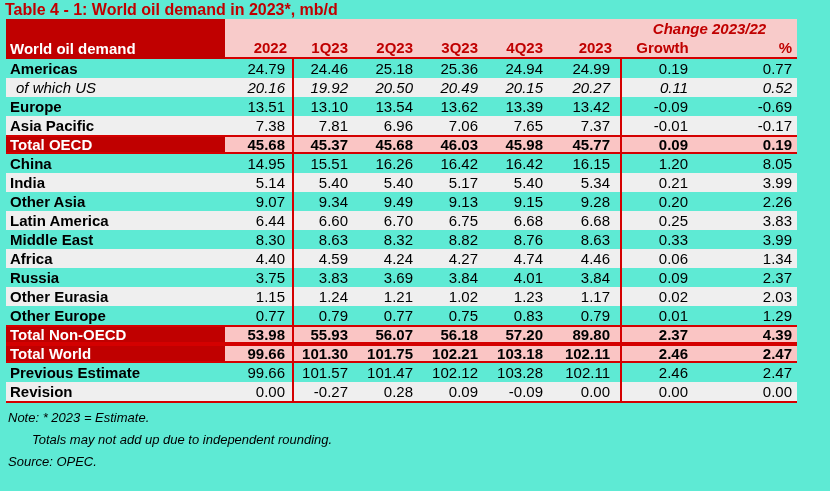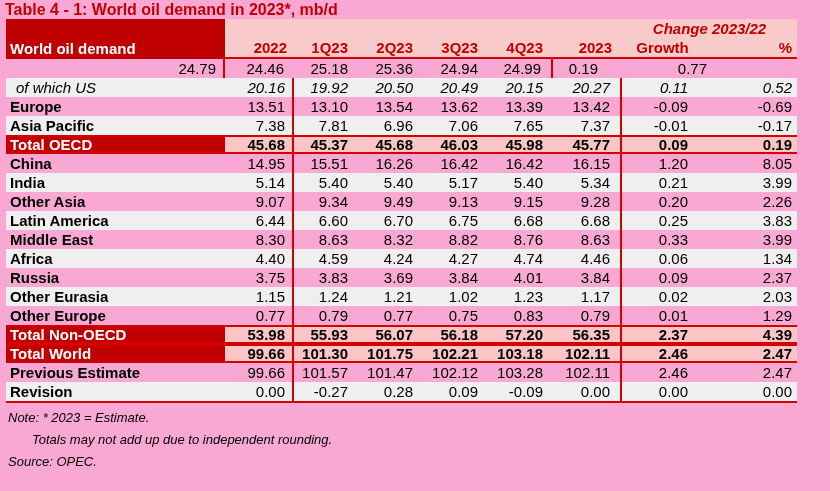--- a/index.html
+++ b/index.html
@@ -1,16 +1,16 @@
 <!DOCTYPE html>
 <html style="--dred: #C00000; --bred: #D40000; --pink: #F8CBCA; --tpink: #FAC5C4; --gray: #EFEFEF;"><head>
 <meta charset="utf-8">
 <style>
   html,body{margin:0;padding:0;background:#fff;}
-  .page{position:relative;width:830px;height:491px;background:#f9a8d4;overflow:hidden;
+  .page{position:relative;width:830px;height:491px;background:#5eead4;overflow:hidden;
         font-family:"Liberation Sans","DejaVu Sans",sans-serif;color:#000;}
   .title{position:absolute;left:5px;top:1px;font-size:16px;font-weight:bold;color:var(--dred);white-space:nowrap;}
   .tbl{position:absolute;left:6px;top:19px;width:791px;}
   .thead{position:relative;height:40px;background:var(--pink);border-bottom:2px solid var(--bred);box-sizing:border-box;}
   .corner{position:absolute;left:0;top:0;width:219px;height:40px;background:var(--dred);color:#fff;
           font-weight:bold;font-size:15px;display:flex;align-items:flex-end;padding:0 0 2px 4px;box-sizing:border-box;}
   .change{position:absolute;left:616px;top:1px;width:175px;height:18px;color:var(--dred);
           font-weight:bold;font-style:italic;font-size:15px;text-align:center;white-space:nowrap;}
   .colheads{position:absolute;left:219px;top:19px;width:572px;height:19px;display:grid;
             grid-template-columns:69px 64px 65px 65px 65px 69px 90px 85px;}
@@ -59,20 +59,21 @@
           <div class="th c3">2Q23</div>
           <div class="th c4">3Q23</div>
           <div class="th c5">4Q23</div>
           <div class="th c6">2023</div>
           <div class="th c7">Growth</div>
           <div class="th c8">%</div>
         </div>
     </div>
     <div class="tbody" id="tbody">
         <div class="tr normal rw">
+          <div class="lbl">Americas</div>
           <div class="td c1">24.79</div>
           <div class="td c2">24.46</div>
           <div class="td c3">25.18</div>
           <div class="td c4">25.36</div>
           <div class="td c5">24.94</div>
           <div class="td c6">24.99</div>
           <div class="td c7">0.19</div>
           <div class="td c8">0.77</div>
         </div>
         <div class="tr sub rg">
@@ -218,21 +219,21 @@
           <div class="td c7">0.01</div>
           <div class="td c8">1.29</div>
         </div>
         <div class="tr total">
           <div class="lbl">Total Non-OECD</div>
           <div class="td c1">53.98</div>
           <div class="td c2">55.93</div>
           <div class="td c3">56.07</div>
           <div class="td c4">56.18</div>
           <div class="td c5">57.20</div>
-          <div class="td c6">56.35</div>
+          <div class="td c6">89.80</div>
           <div class="td c7">2.37</div>
           <div class="td c8">4.39</div>
         </div>
         <div class="tr total">
           <div class="lbl">Total World</div>
           <div class="td c1">99.66</div>
           <div class="td c2">101.30</div>
           <div class="td c3">101.75</div>
           <div class="td c4">102.21</div>
           <div class="td c5">103.18</div>

